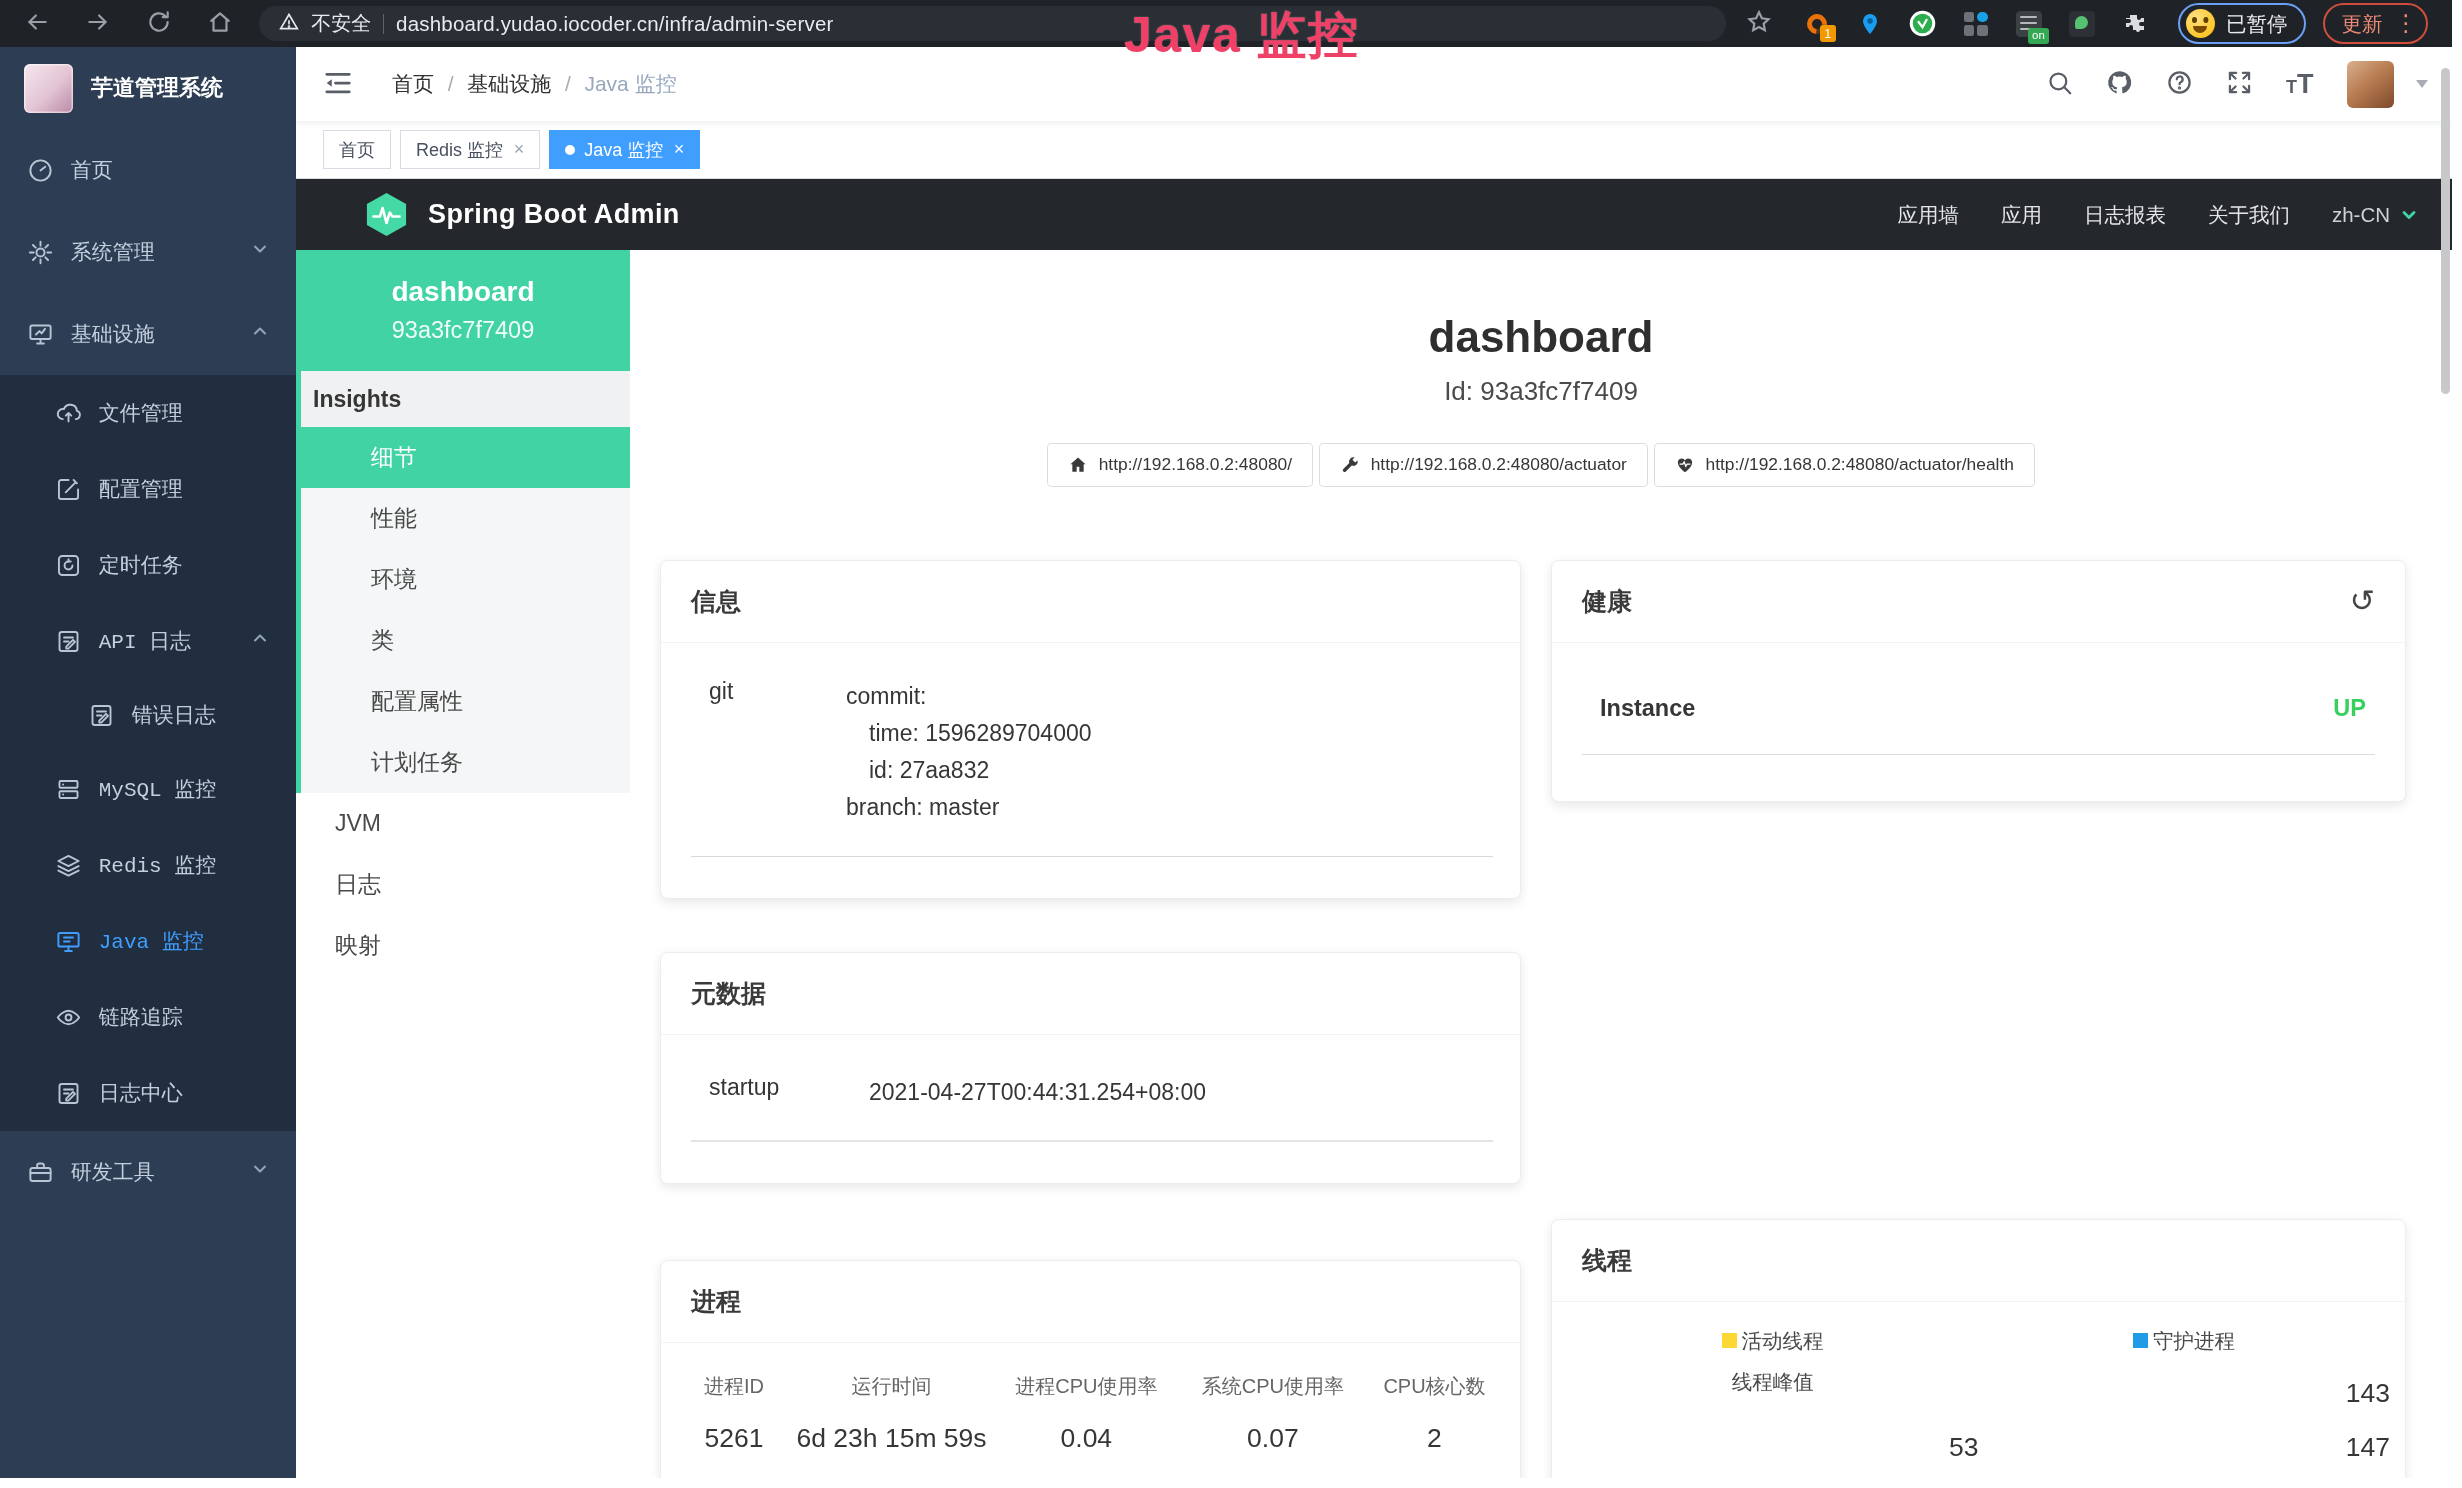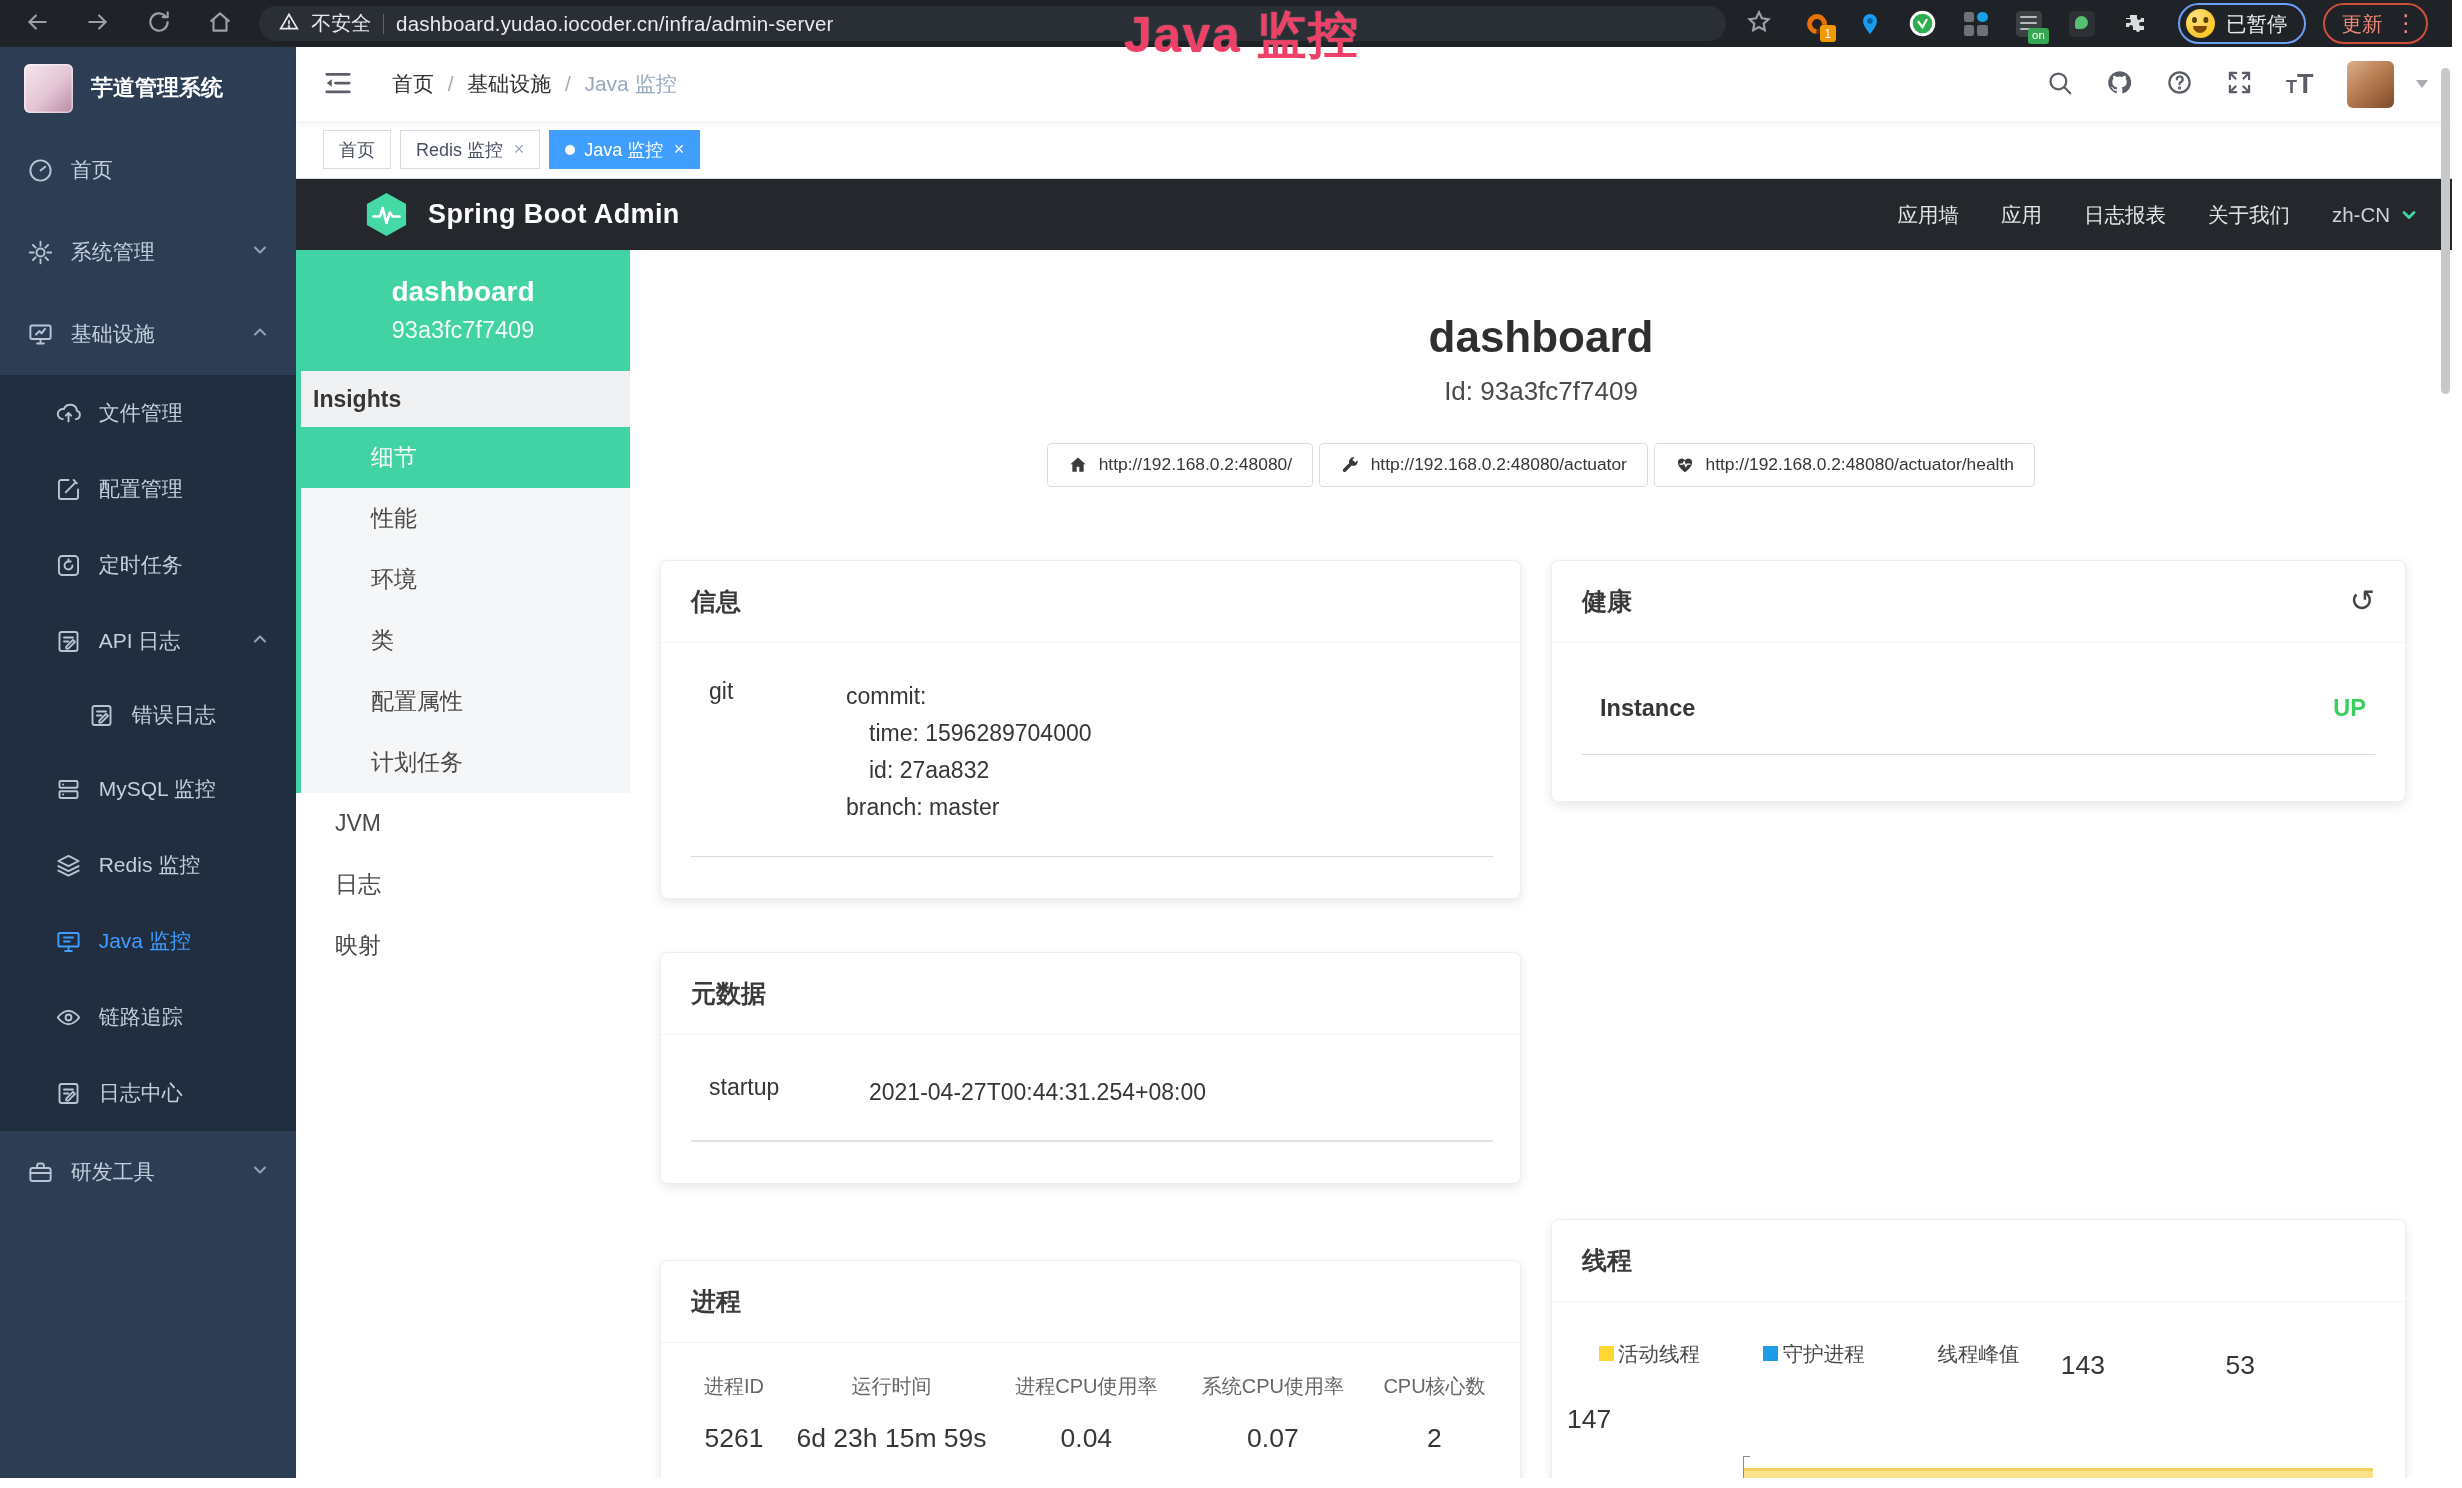--- a/index.html
+++ b/index.html
@@ -38,21 +38,21 @@
   .update { margin-left:16.7px; border:2.3px solid #cf4f3c; padding:0 9px 0 16.7px; gap:12px; }
   .update .utxt { color:#ee8a76; font-size:20.5px; }
   .update .dots { color:#ee8a76; font-size:23px; letter-spacing:0; }
 
   
   .annotation { position:absolute; left:1124px; top:1.5px; font-size:50px; font-weight:600; color:#ef4067; z-index:120; letter-spacing:1.5px; text-shadow:0 0 1.5px rgba(255,255,255,.4); }
 
   
   .app { display:flex; height:1431px; }
 
-  .sidebar { width:296px; background:#2d3e54; color:#bfcbd9; flex:none; }
+  .sidebar { width:296px; background:#2d3e54; color:#bfcbd9; flex:none;font-family:Liberation Mono, monospace; }
   .logo-row { height:82px; display:flex; align-items:center; padding-left:24px; gap:18px; }
   .logo-img { width:49px; height:49px; border-radius:6px; background:linear-gradient(135deg,#f6e7ee 0%,#e3c4d4 55%,#b98aa5 100%); box-shadow:inset 0 0 0 1.5px rgba(255,255,255,.5); }
   .logo-title { color:#fff; font-size:22px; font-weight:700; }
   .m-item { display:flex; align-items:center; height:82px; padding-left:27px; font-size:21px; color:#c3cfdd; cursor:pointer; }
   .m-item .mi { width:27px; height:27px; margin-right:16.7px; flex:none; }
   .m-item .mi svg { width:27px; height:27px; stroke:#b9c5d4; fill:none; stroke-width:1.7; stroke-linecap:round; stroke-linejoin:round; }
   .m-item .arrow { margin-left:auto; margin-right:26px; }
   .m-item .arrow svg { width:20px; height:20px; stroke:#93a4b8; fill:none; stroke-width:2.4; stroke-linecap:round; stroke-linejoin:round; }
   .submenu { background:#202e40; }
   .submenu .m-item { height:76px; padding-left:55px; }
@@ -128,21 +128,21 @@
   .rowline.thick { border-bottom:2.3px solid #e4e4e4; }
 
   .health-row { display:flex; align-items:center; font-size:23.5px; padding:13.7px 9px 32px 18px; border-bottom:0.8px solid #dcdcdc; margin-right:6px; }
   .health-row .hl { font-weight:700; color:#363636; }
   .health-row .up { margin-left:auto; font-weight:700; color:#35d05e; }
 
   .proc-grid { display:grid; grid-template-columns:14% 24% 23% 22% 17%; text-align:center; }
   .proc-grid .ph { font-size:20px; color:#666; }
   .proc-grid .pv { font-size:26.5px; color:#363636; margin-top:23px; }
 
-  .leg-grid { display:grid; grid-template-columns:1fr 1fr 1fr 1fr 1fr; text-align:left; margin-top:4.6px; }
+  .leg-grid { display:grid; grid-template-columns:1fr 1fr; text-align:right; margin-top:4.6px; }
   .leg { font-size:20.5px; color:#4a4a4a; display:flex; justify-content:center; align-items:center; gap:4.6px; }
   .sq { width:15px; height:15px; display:inline-block; }
   .sq.yellow { background:#fdd835; }
   .sq.blue { background:#209be5; }
   .leg-val { font-size:26.5px; color:#363636; margin-top:23px; }
 
   .t-chart { position:relative; margin:21px 16.7px 0 121px; height:114px; }
   .yt { position:absolute; left:0; width:39px; text-align:right; font-size:18px; color:#666; transform:translateY(-50%); }
   .yt::after { content:""; position:absolute; right:-10.6px; top:50%; width:6.8px; height:1.5px; background:#8a8a8a; }
   .t-plot { position:absolute; left:55px; right:0; top:0; bottom:-46px; border-left:1.5px solid #8a8a8a; }

